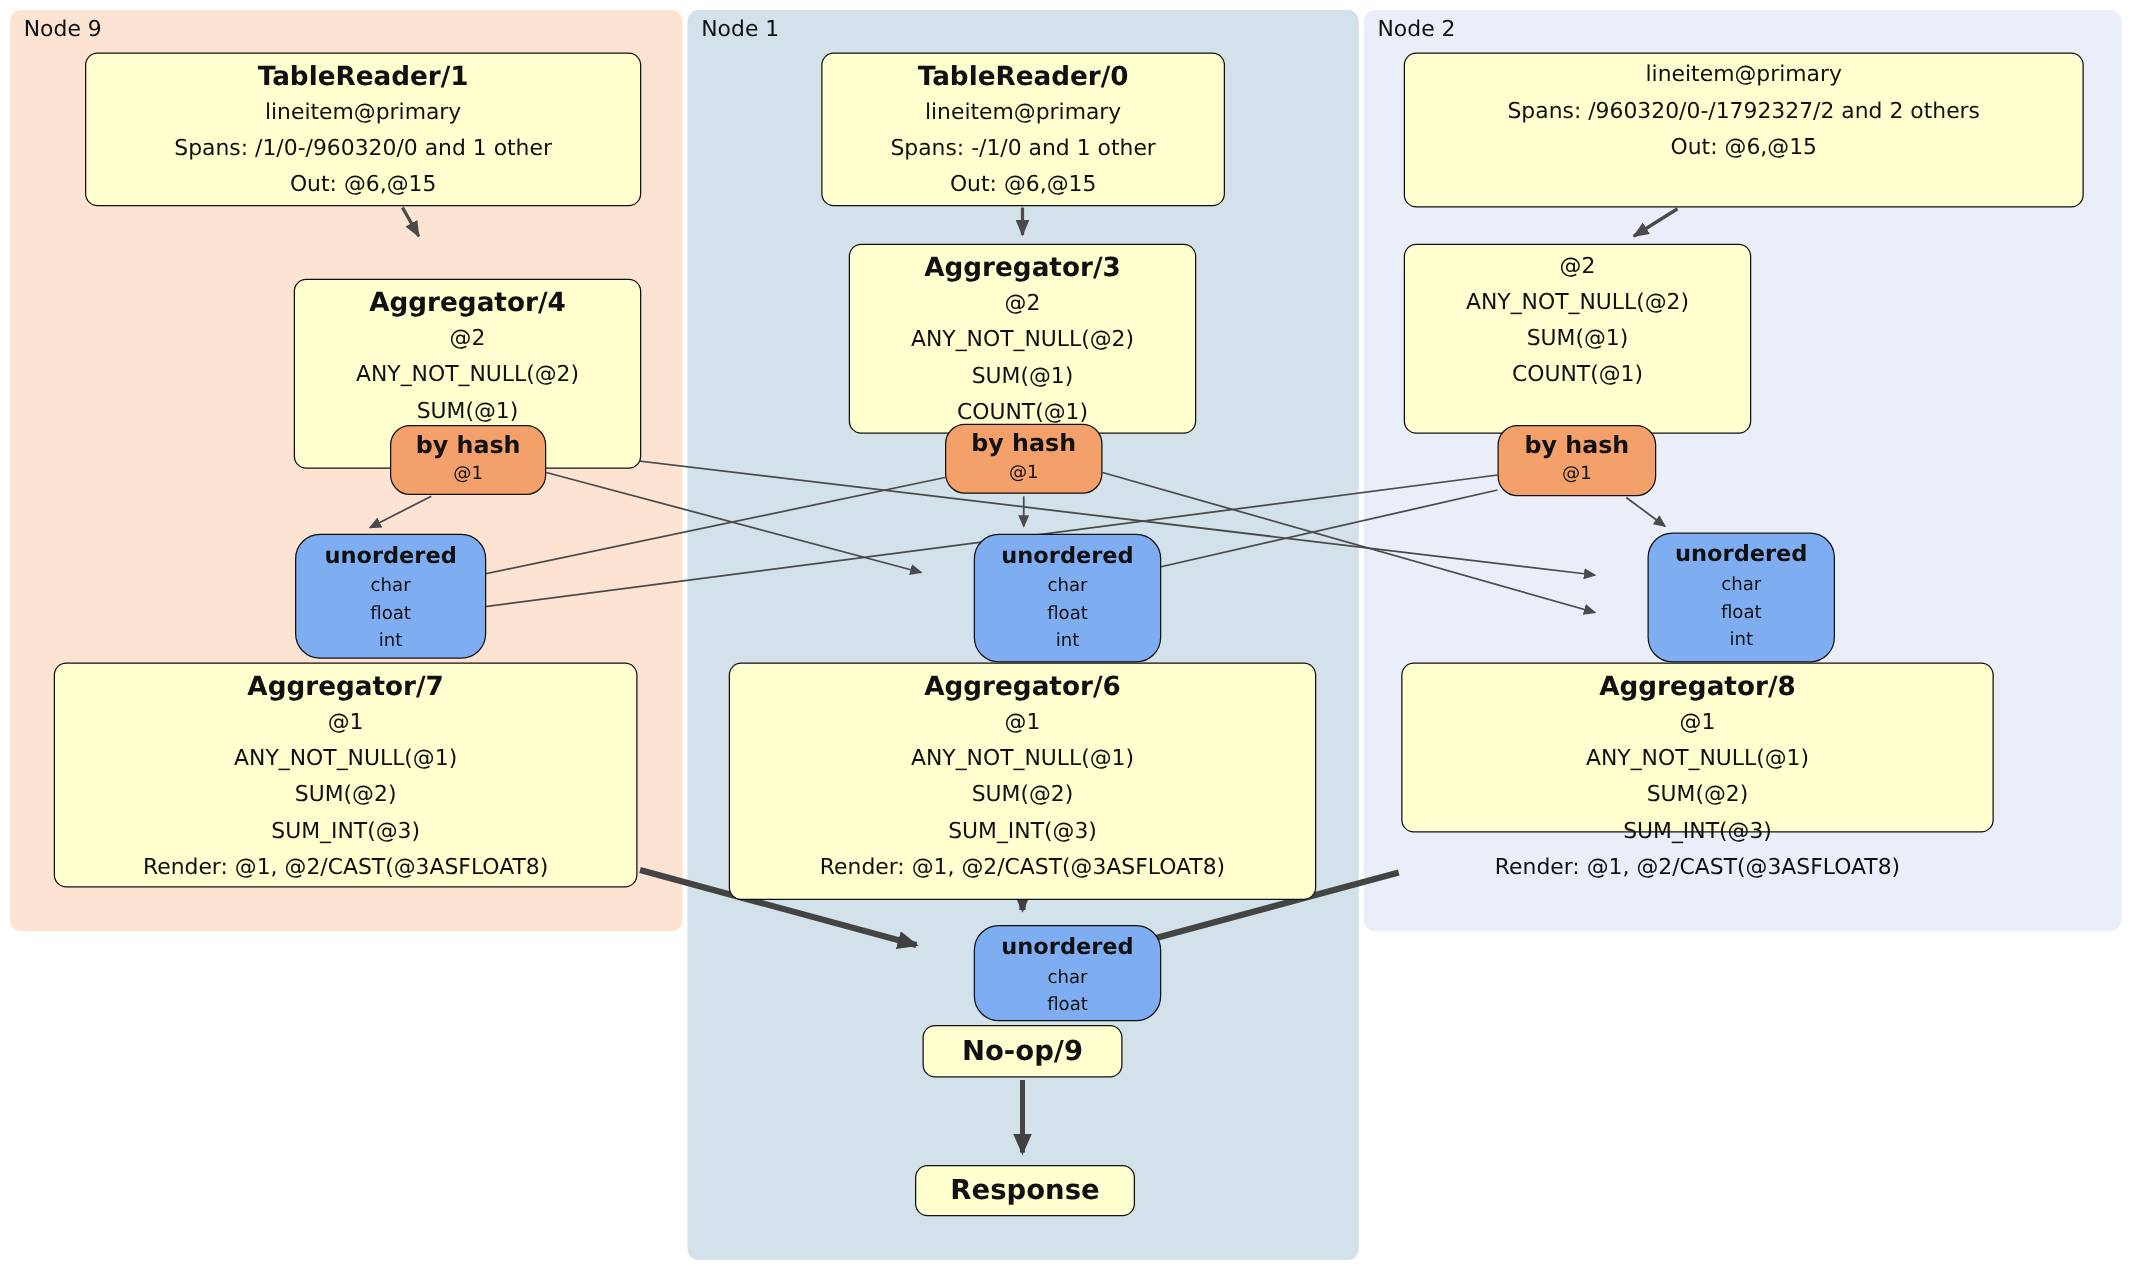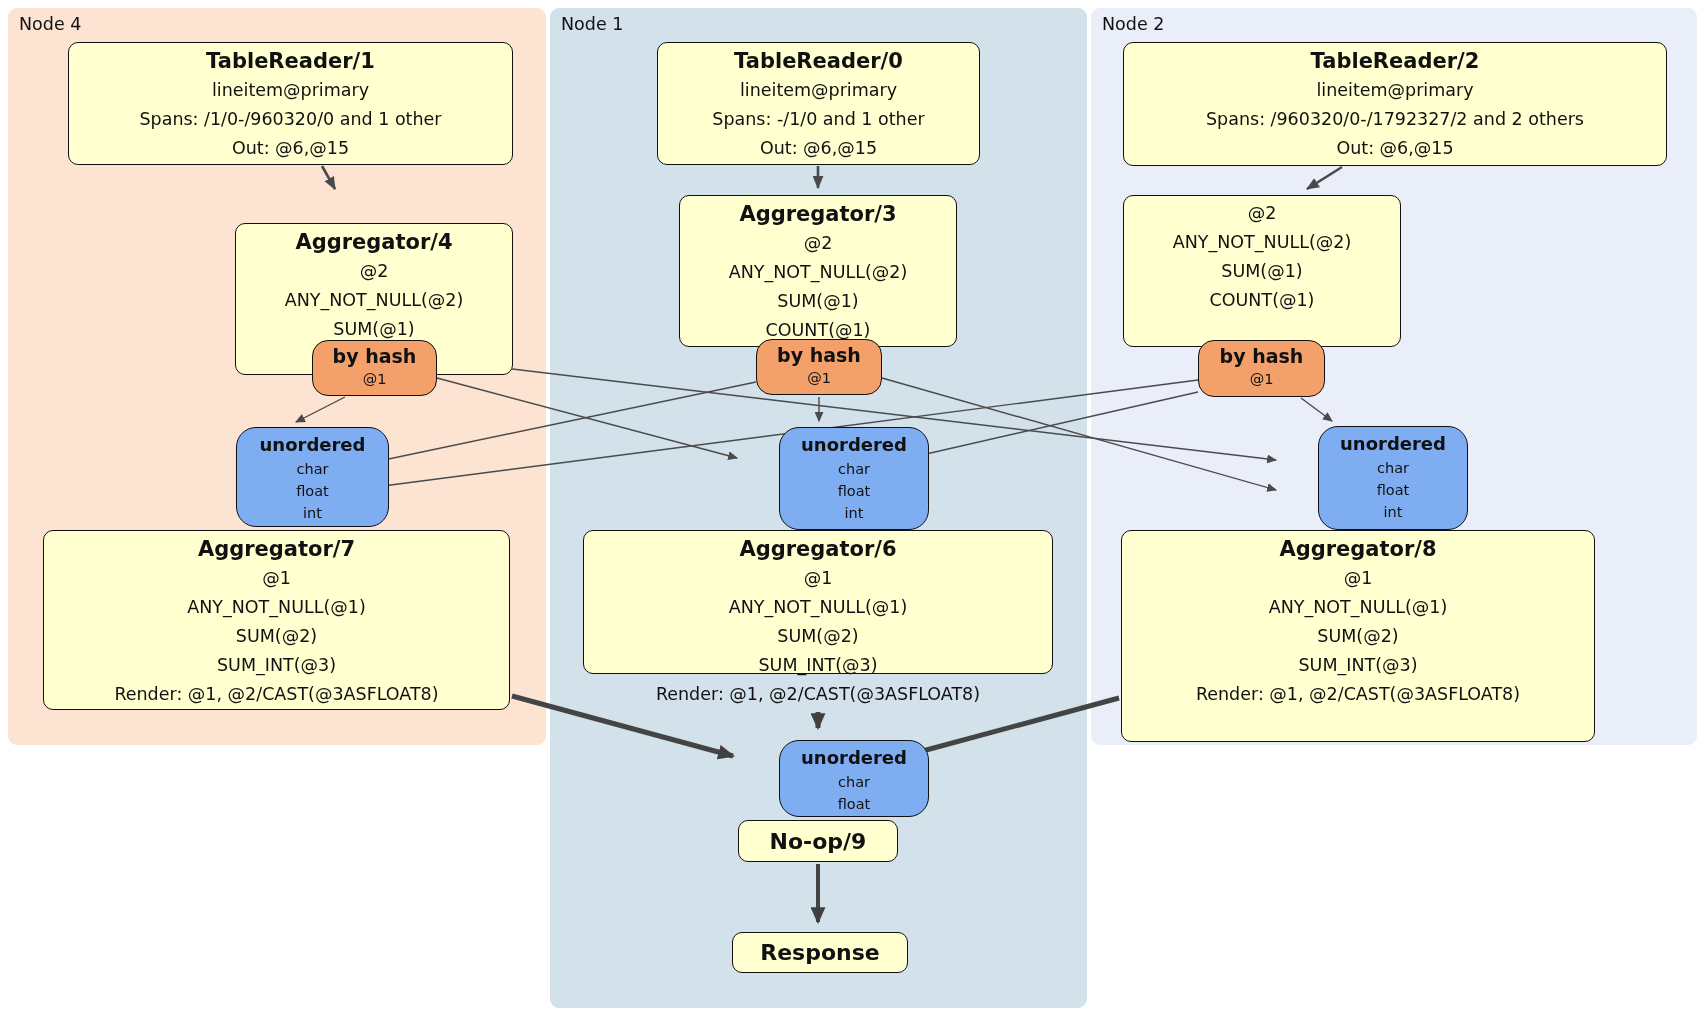--- a/index.html
+++ b/index.html
@@ -39,21 +39,21 @@
     border:1.6px solid var(--border);border-radius:10px;display:flex;
     align-items:center;justify-content:center;font-weight:bold;font-size:22px;
   }
 </style>
 </head>
 <body>
 
 <div class="canvas">
 
   <div class="cluster" style="left:8px;top:8px;width:538px;height:737px;background:var(--node3-bg);">
-    <div class="cluster-label">Node 4</div>
+    <div class="cluster-label">Node 9</div>
   </div>
   <div class="cluster" style="left:550px;top:8px;width:537px;height:1000px;background:var(--node1-bg);">
     <div class="cluster-label">Node 1</div>
   </div>
   <div class="cluster" style="left:1091px;top:8px;width:606px;height:737px;background:var(--node2-bg);">
     <div class="cluster-label">Node 2</div>
   </div>
 
   <svg class="edges" width="1706" height="1016" viewBox="0 0 1706 1016">
     <defs>
@@ -125,42 +125,41 @@
     <div class="pline">Spans: -/1/0 and 1 other</div>
     <div class="pline">Out: @6,@15</div>
   </div>
   <div class="pbox" style="left:679px;top:195px;width:278px;height:152px;">
     <div class="ptitle">Aggregator/3</div>
     <div class="pline">@2</div>
     <div class="pline">ANY_NOT_NULL(@2)</div>
     <div class="pline">SUM(@1)</div>
     <div class="pline">COUNT(@1)</div>
   </div>
-  <div class="pbox" style="left:583px;top:530px;width:470px;height:144px;">
+  <div class="pbox" style="left:583px;top:530px;width:470px;height:190px;">
     <div class="ptitle">Aggregator/6</div>
     <div class="pline">@1</div>
     <div class="pline">ANY_NOT_NULL(@1)</div>
     <div class="pline">SUM(@2)</div>
     <div class="pline">SUM_INT(@3)</div>
     <div class="pline">Render: @1, @2/CAST(@3ASFLOAT8)</div>
   </div>
 
   <div class="pbox" style="left:1123px;top:42px;width:544px;height:124px;">
-    <div class="ptitle">TableReader/2</div>
     <div class="pline">lineitem@primary</div>
     <div class="pline">Spans: /960320/0-/1792327/2 and 2 others</div>
     <div class="pline">Out: @6,@15</div>
   </div>
   <div class="pbox" style="left:1123px;top:195px;width:278px;height:152px;">
     <div class="pline">@2</div>
     <div class="pline">ANY_NOT_NULL(@2)</div>
     <div class="pline">SUM(@1)</div>
     <div class="pline">COUNT(@1)</div>
   </div>
-  <div class="pbox" style="left:1121px;top:530px;width:474px;height:212px;">
+  <div class="pbox" style="left:1121px;top:530px;width:474px;height:136px;">
     <div class="ptitle">Aggregator/8</div>
     <div class="pline">@1</div>
     <div class="pline">ANY_NOT_NULL(@1)</div>
     <div class="pline">SUM(@2)</div>
     <div class="pline">SUM_INT(@3)</div>
     <div class="pline">Render: @1, @2/CAST(@3ASFLOAT8)</div>
   </div>
 
   <div class="router" style="left:312px;top:340px;width:125px;height:56px;">
     <div class="rtitle">by hash</div>

